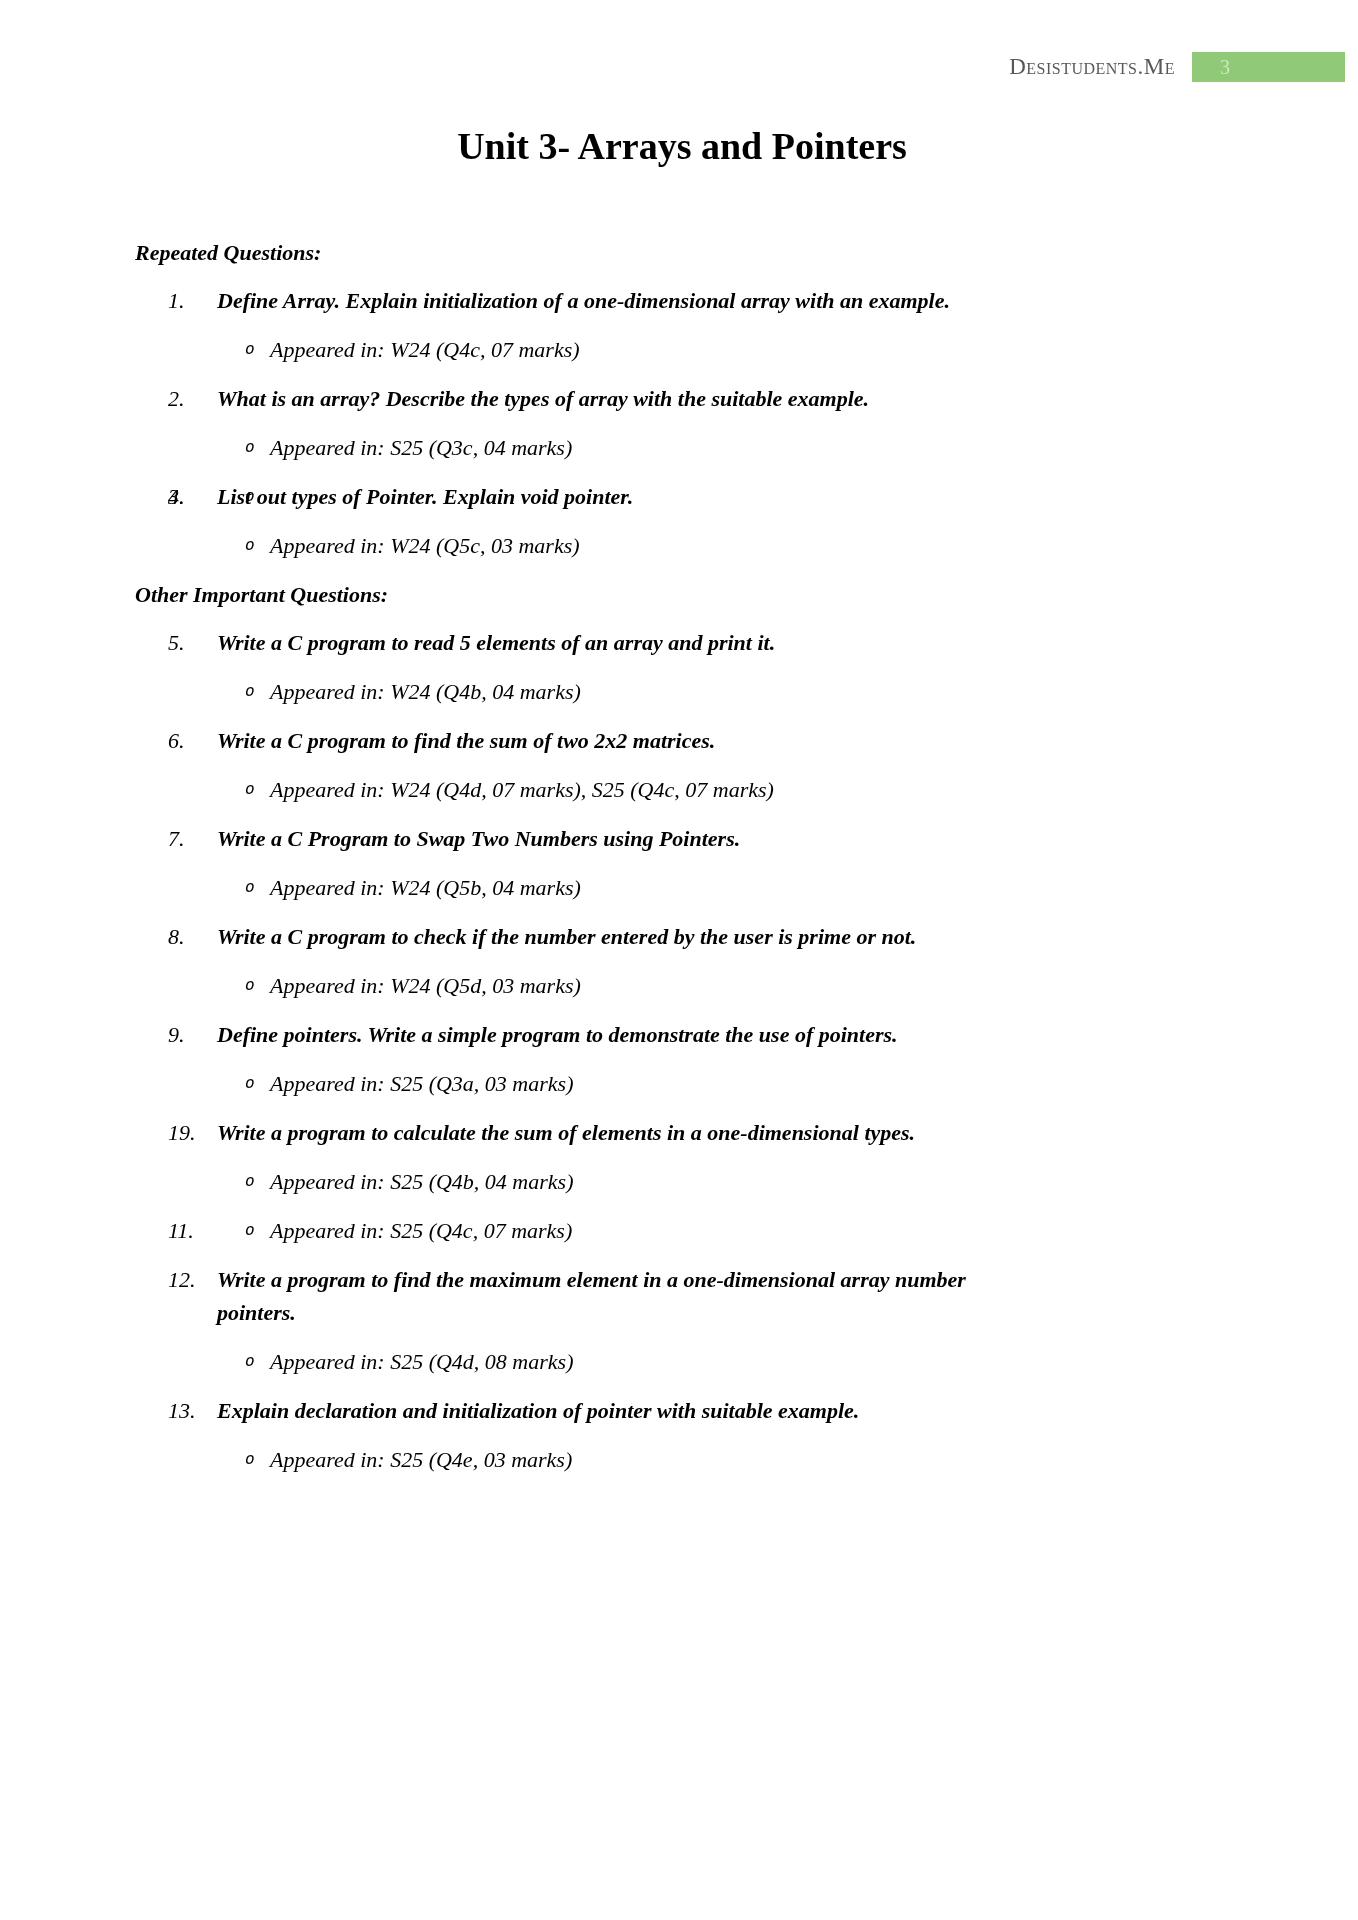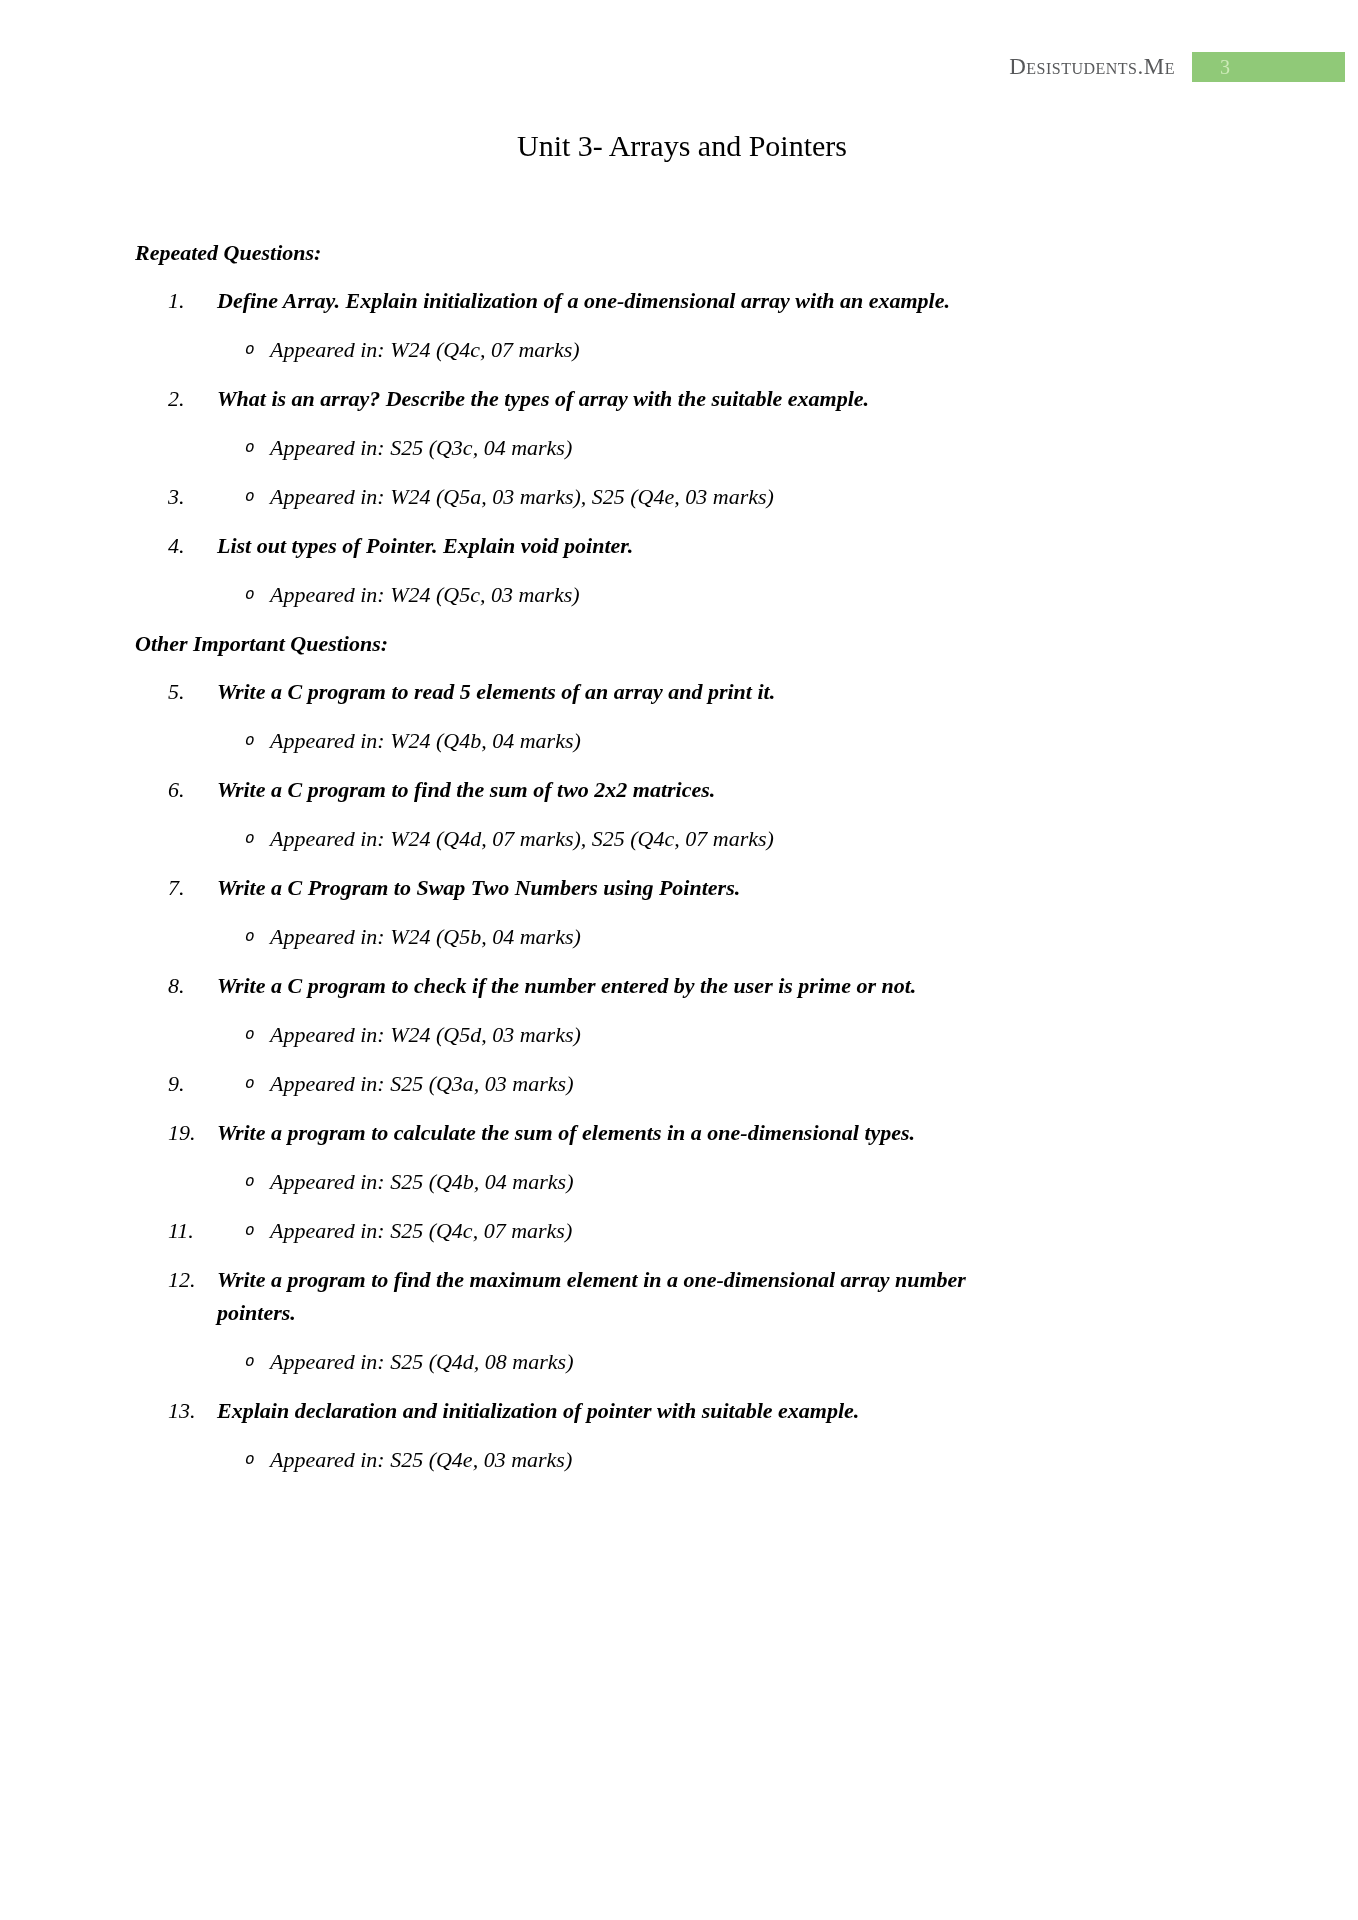--- a/index.html
+++ b/index.html
@@ -32,22 +32,22 @@
     width: 125px;
     height: 30px;
     line-height: 30px;
     padding-left: 28px;
     background: #90c978;
     color: #cdeab8;
     font-size: 20px;
   }
   .title {
     text-align: center;
-    font-size: 30px;
-    font-weight: normal;
+    font-size: 38px;
+    font-weight: bold;
     line-height: 36px;
     margin: 46px 0 0 6px;
   }
   .content {
     margin: 72px 135px 0 135px;
     font-size: 22px;
     font-style: italic;
   }
   .section-heading {
     font-size: 22px;
@@ -122,21 +122,20 @@
       <span class="sub-text">Appeared in: S25 (Q3c, 04 marks)</span>
     </div>
   </div>
 
   <div class="item">
     <div class="q-line">
       <span class="q-num">3.</span>
     </div>
     <div class="sub-line">
       <span class="bullet">o</span>
-      <span class="sub-text">Appeared in: W24 (Q5a, 03 marks), S25 (Q4e, 03 marks)</span>
     </div>
   </div>
 
   <div class="item">
     <div class="q-line">
       <span class="q-num">4.</span>
       <span class="q-text">List out types of Pointer. Explain void pointer.</span>
     </div>
     <div class="sub-line">
       <span class="bullet">o</span>
@@ -189,20 +188,21 @@
     </div>
     <div class="sub-line">
       <span class="bullet">o</span>
       <span class="sub-text">Appeared in: W24 (Q5d, 03 marks)</span>
     </div>
   </div>
 
   <div class="item">
     <div class="q-line">
       <span class="q-num">9.</span>
+      <span class="q-text">Define pointers. Write a simple program to demonstrate the use of pointers.</span>
     </div>
     <div class="sub-line">
       <span class="bullet">o</span>
       <span class="sub-text">Appeared in: S25 (Q3a, 03 marks)</span>
     </div>
   </div>
 
   <div class="item">
     <div class="q-line">
       <span class="q-num">19.</span>

